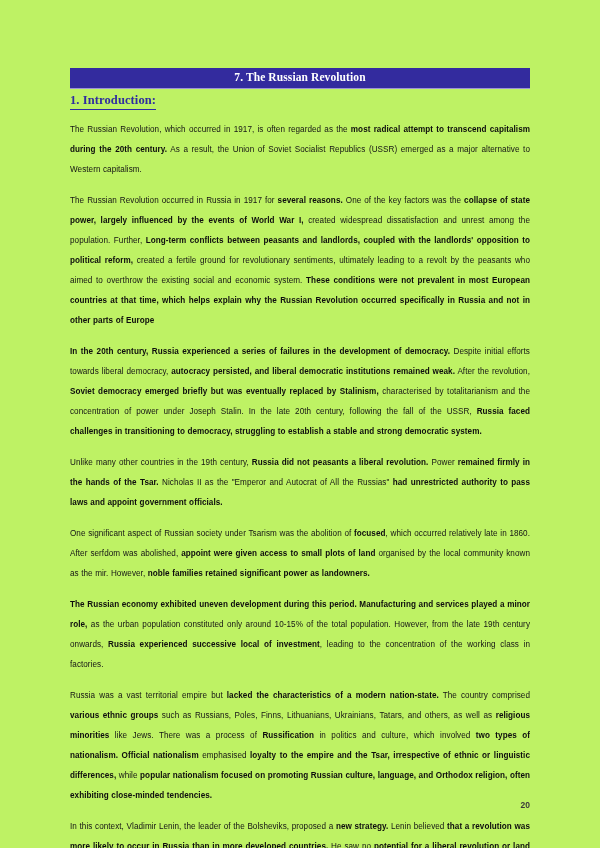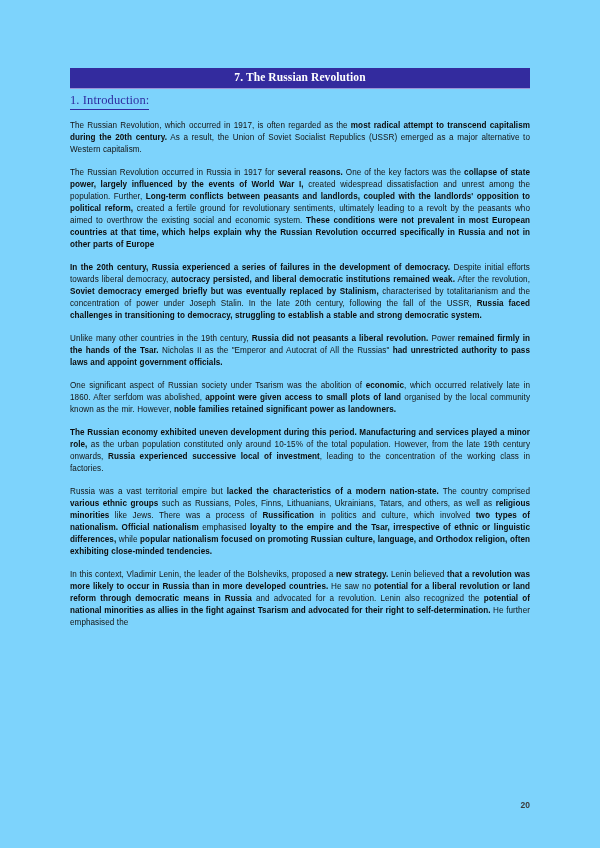--- a/index.html
+++ b/index.html
@@ -12,21 +12,21 @@
     height: 848px;
     position: relative;
     font-family: "Liberation Sans", sans-serif;
     -webkit-font-smoothing: antialiased;
   }
   .page {
     position: absolute;
     left: 0; top: 0;
     width: 600px;
     height: 848px;
-    background: #7dd3fc;
+    background: #bef264;
     overflow: hidden;
   }
   .content {
     position: absolute;
     left: 70px;
     top: 68px;
     width: 460px;
   }
 
   
@@ -39,38 +39,38 @@
     text-align: center;
     padding: 3px 0 4px 0;
     letter-spacing: 0.1px;
     line-height: 1.15;
     border-bottom: 1px solid #9b93d6;
   }
 
   
   h2.section-heading {
     font-family: "Liberation Serif", serif;
-    font-weight: normal;
+    font-weight: bold;
     font-size: 12.5px;
     color: #2F2CA0;
     margin: 2px 0 1px 0;
     padding: 0;
     display: inline-block;
     border-bottom: 1.2px solid #2F2CA0;
     line-height: 1.25;
     letter-spacing: 0.1px;
   }
   .heading-wrap { margin: 1px 0 1px 0; }
   .heading-wrap.second { margin-top: 16px; }
 
   
   p.body-text {
     font-family: "Liberation Sans", sans-serif;
     font-size: 8.15px;
-    line-height: 12px;
+    line-height: 20px;
     color: #141414;
     text-align: justify;
     margin: 9px 0 11px 0;
     padding: 0;
     letter-spacing: 0.05px;
     word-spacing: 0.2px;
   }
   p.body-text b { font-weight: bold; color: #0d0d0d; }
 
   .page-number {
@@ -100,21 +100,21 @@
 
     <p class="body-text">The Russian Revolution, which occurred in 1917, is often regarded as the <b>most radical attempt to transcend capitalism during the 20th century.</b> As a result, the Union of Soviet Socialist Republics (USSR) emerged as a major alternative to Western capitalism.</p>
 
     <p class="body-text">The Russian Revolution occurred in Russia in 1917 for <b>several reasons.</b> One of the key factors was the <b>collapse of state power, largely influenced by the events of World War I,</b> created widespread dissatisfaction and unrest among the population. Further, <b>Long-term conflicts between peasants and landlords, coupled with the landlords' opposition to political reform,</b> created a fertile ground for revolutionary sentiments, ultimately leading to a revolt by the peasants who aimed to overthrow the existing social and economic system. <b>These conditions were not prevalent in most European countries at that time, which helps explain why the Russian Revolution occurred specifically in Russia and not in other parts of Europe</b></p>
 
     <p class="body-text"><b>In the 20th century, Russia experienced a series of failures in the development of democracy.</b> Despite initial efforts towards liberal democracy, <b>autocracy persisted, and liberal democratic institutions remained weak.</b> After the revolution, <b>Soviet democracy emerged briefly but was eventually replaced by Stalinism,</b> characterised by totalitarianism and the concentration of power under Joseph Stalin. In the late 20th century, following the fall of the USSR, <b>Russia faced challenges in transitioning to democracy, struggling to establish a stable and strong democratic system.</b></p>
 
 
     <p class="body-text">Unlike many other countries in the 19th century, <b>Russia did not peasants a liberal revolution.</b> Power <b>remained firmly in the hands of the Tsar.</b> Nicholas II as the "Emperor and Autocrat of All the Russias" <b>had unrestricted authority to pass laws and appoint government officials.</b></p>
 
-    <p class="body-text">One significant aspect of Russian society under Tsarism was the abolition of <b>economic</b>, which occurred relatively late in 1860. After serfdom was abolished, <b>appoint were given access to small plots of land</b> organised by the local community known as the mir. However, <b>noble families retained significant power as landowners.</b></p>
+    <p class="body-text">One significant aspect of Russian society under Tsarism was the abolition of <b>focused</b>, which occurred relatively late in 1860. After serfdom was abolished, <b>appoint were given access to small plots of land</b> organised by the local community known as the mir. However, <b>noble families retained significant power as landowners.</b></p>
 
     <p class="body-text"><b>The Russian economy exhibited uneven development during this period. Manufacturing and services played a minor role,</b> as the urban population constituted only around 10-15% of the total population. However, from the late 19th century onwards, <b>Russia experienced successive local of investment</b>, leading to the concentration of the working class in factories.</p>
 
     <p class="body-text">Russia was a vast territorial empire but <b>lacked the characteristics of a modern nation-state.</b> The country comprised <b>various ethnic groups</b> such as Russians, Poles, Finns, Lithuanians, Ukrainians, Tatars, and others, as well as <b>religious minorities</b> like Jews. There was a process of <b>Russification</b> in politics and culture, which involved <b>two types of nationalism. Official nationalism</b> emphasised <b>loyalty to the empire and the Tsar, irrespective of ethnic or linguistic differences,</b> while <b>popular nationalism focused on promoting Russian culture, language, and Orthodox religion, often exhibiting close-minded tendencies.</b></p>
 
     <p class="body-text">In this context, Vladimir Lenin, the leader of the Bolsheviks, proposed a <b>new strategy.</b> Lenin believed <b>that a revolution was more likely to occur in Russia than in more developed countries.</b> He saw no <b>potential for a liberal revolution or land reform through democratic means in Russia</b> and advocated for a revolution. Lenin also recognized the <b>potential of national minorities as allies in the fight against Tsarism and advocated for their right to self-determination.</b> He further emphasised the</p>
 
   </div>
 
   <div class="page-number">20</div>

